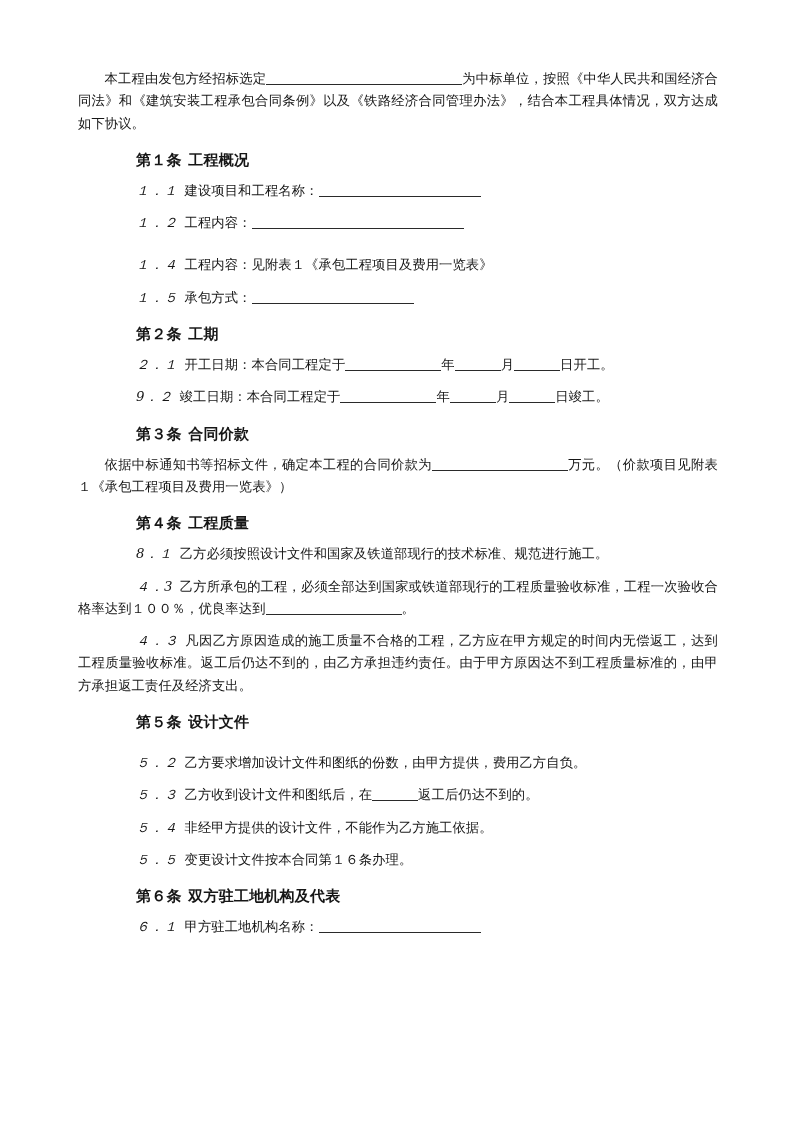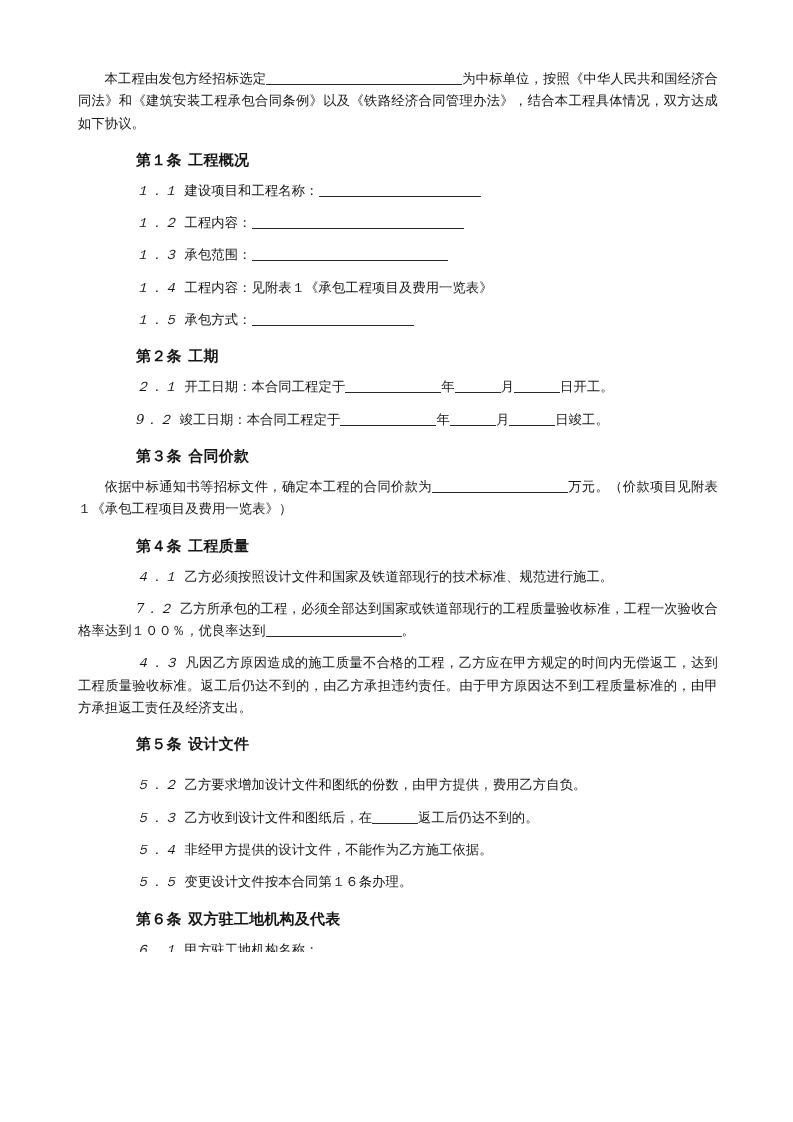--- a/index.html
+++ b/index.html
@@ -108,21 +108,20 @@
     <div class="gap-sm"></div>
 
     <p class="clause"><span class="cnum">１．１</span><span>建设项目和工程名称：</span><span class="blank b-xl"></span></p>
 
     <div class="gap-sm"></div>
 
     <p class="clause"><span class="cnum">１．２</span><span>工程内容：</span><span class="blank b-wide"></span></p>
 
     <div class="gap-sm"></div>
 
-    <p class="clause"><span class="cnum">１．３</span><span>承包范围：</span><span class="blank b-xxl"></span></p>
 
     <div class="gap-sm"></div>
 
     <p class="clause"><span class="cnum">１．４</span><span>工程内容：见附表１《承包工程项目及费用一览表》</span></p>
 
     <div class="gap-sm"></div>
 
     <p class="clause"><span class="cnum">１．５</span><span>承包方式：</span><span class="blank b-xl"></span></p>
 
     <div class="gap-md"></div>
@@ -144,25 +143,25 @@
     <div class="gap-sm"></div>
 
     <p class="para indent2"><span>依据中标通知书等招标文件，确定本工程的合同价款为</span><span class="blank b-lg"></span><span>万元。（价款项目见附表１《承包工程项目及费用一览表》）</span></p>
 
     <div class="gap-md"></div>
 
     <p class="heading"><span class="hnum">第４条</span><span>工程质量</span></p>
 
     <div class="gap-sm"></div>
 
-    <p class="clause"><span class="cnum">４．１</span><span>乙方必须按照设计文件和国家及铁道部现行的技术标准、规范进行施工。</span></p>
-
-    <div class="gap-sm"></div>
-
-    <p class="clause hang"><span class="cnum">7．２</span><span>乙方所承包的工程，必须全部达到国家或铁道部现行的工程质量验收标准，工程一次验收合格率达到１００％，优良率达到</span><span class="blank b-lg"></span><span>。</span></p>
+    <p class="clause"><span class="cnum">8．１</span><span>乙方必须按照设计文件和国家及铁道部现行的技术标准、规范进行施工。</span></p>
+
+    <div class="gap-sm"></div>
+
+    <p class="clause hang"><span class="cnum">４．3</span><span>乙方所承包的工程，必须全部达到国家或铁道部现行的工程质量验收标准，工程一次验收合格率达到１００％，优良率达到</span><span class="blank b-lg"></span><span>。</span></p>
 
     <div class="gap-sm"></div>
 
     <p class="clause hang"><span class="cnum">４．３</span><span>凡因乙方原因造成的施工质量不合格的工程，乙方应在甲方规定的时间内无偿返工，达到工程质量验收标准。返工后仍达不到的，由乙方承担违约责任。由于甲方原因达不到工程质量标准的，由甲方承担返工责任及经济支出。</span></p>
 
     <div class="gap-md"></div>
 
     <p class="heading"><span class="hnum">第５条</span><span>设计文件</span></p>
 
     <div class="gap-sm"></div>

